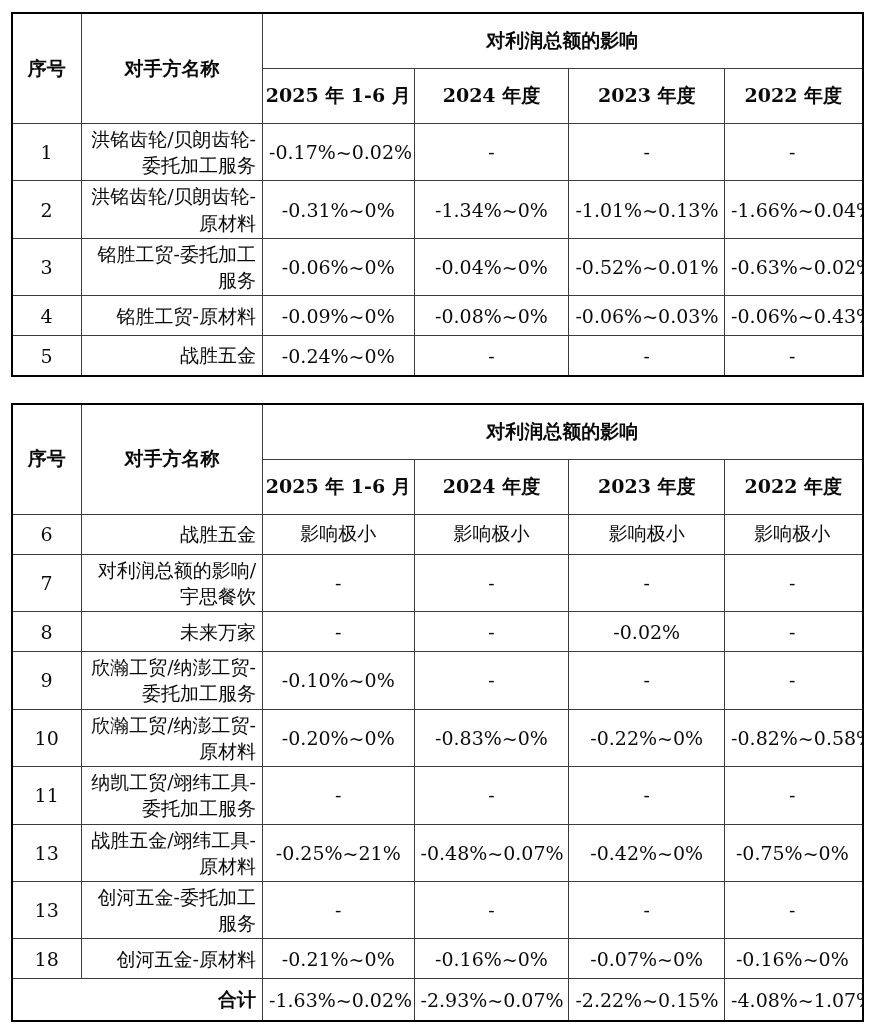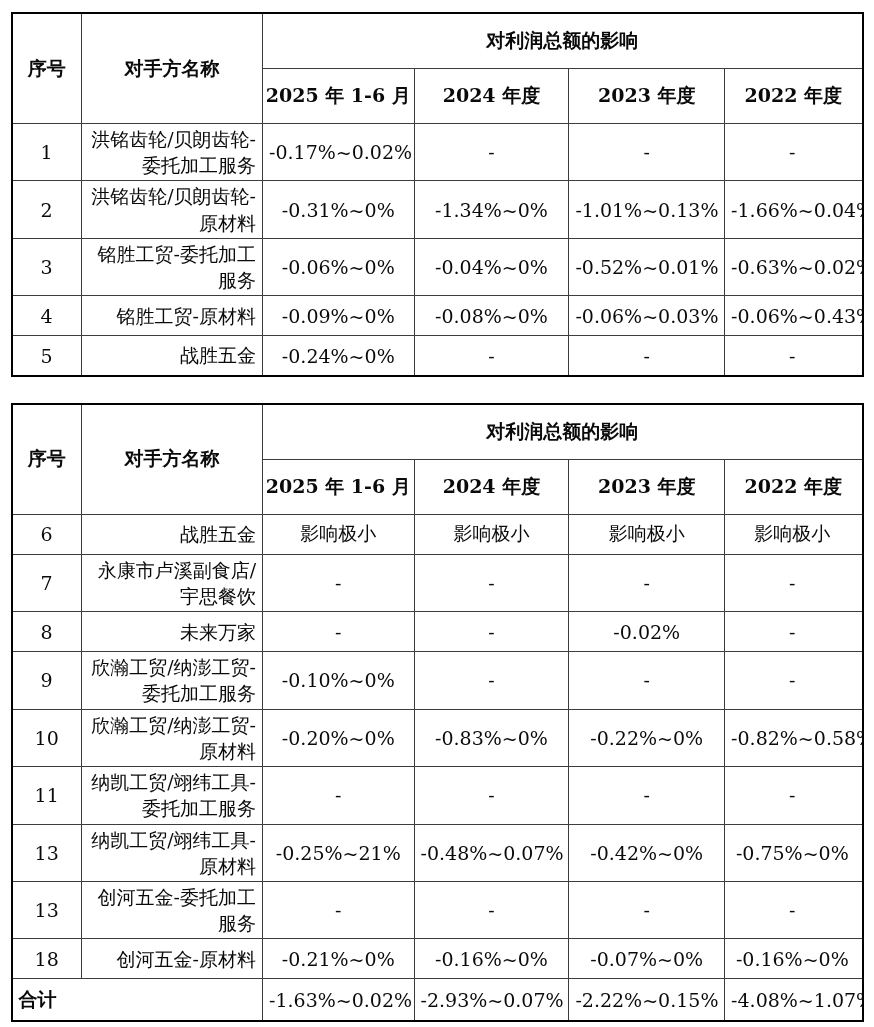--- a/index.html
+++ b/index.html
@@ -29,21 +29,21 @@
   table.impact th{font-weight:bold;text-align:center;padding:14px 2px;}
   tr.hr1{height:44px;}
   tr.hr2{height:40px;margin-top:8px;}
   tr.r1{height:40px;}
   tr.r2{height:52px;}
   tr.rt{height:42px;}
   td.no{text-align:center;}
   td.name{text-align:right;padding-left:11px;padding-right:4px;line-height:1.38;}
   td.val{text-align:center;padding-right:14px;font-variant-numeric:tabular-nums;}
   td.val:last-child{padding-right:8px;}
-  td.total-label{text-align:left;font-weight:bold;}
+  td.total-label{text-align:right;font-weight:bold;}
   td.total-val{font-weight:normal;}
   .table-gap{height:26px;}
   .clipped-note{
     height:5px;width:808px;margin:5px auto 3px auto;
     background:
       repeating-linear-gradient(90deg,#8d8d8d 0 2px,transparent 2px 11px,#7a7a7a 11px 14px,transparent 14px 25px,#999 25px 27px,transparent 27px 38px);
     opacity:.75;
   }
 </style>
 </head>
@@ -146,21 +146,21 @@
         <tr class="r1">
           <td class="no">6</td>
           <td class="name">战胜五金</td>
           <td class="val">影响极小</td>
           <td class="val">影响极小</td>
           <td class="val">影响极小</td>
           <td class="val">影响极小</td>
         </tr>
         <tr class="r2">
           <td class="no">7</td>
-          <td class="name">永康市卢溪副食店/宇思餐饮</td>
+          <td class="name">对利润总额的影响/宇思餐饮</td>
           <td class="val">-</td>
           <td class="val">-</td>
           <td class="val">-</td>
           <td class="val">-</td>
         </tr>
         <tr class="r1">
           <td class="no">8</td>
           <td class="name">未来万家</td>
           <td class="val">-</td>
           <td class="val">-</td>
@@ -186,21 +186,21 @@
         <tr class="r2">
           <td class="no">11</td>
           <td class="name">纳凯工贸/翊纬工具-委托加工服务</td>
           <td class="val">-</td>
           <td class="val">-</td>
           <td class="val">-</td>
           <td class="val">-</td>
         </tr>
         <tr class="r2">
           <td class="no">13</td>
-          <td class="name">纳凯工贸/翊纬工具-原材料</td>
+          <td class="name">战胜五金/翊纬工具-原材料</td>
           <td class="val">-0.25%~21%</td>
           <td class="val">-0.48%~0.07%</td>
           <td class="val">-0.42%~0%</td>
           <td class="val">-0.75%~0%</td>
         </tr>
         <tr class="r2">
           <td class="no">13</td>
           <td class="name">创河五金-委托加工服务</td>
           <td class="val">-</td>
           <td class="val">-</td>

